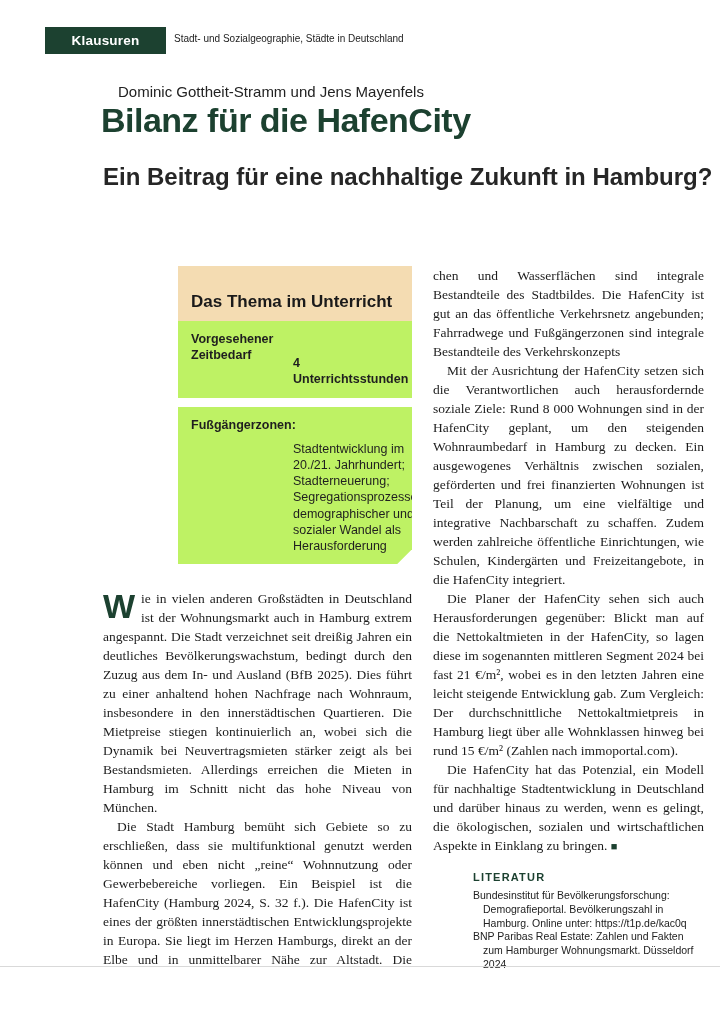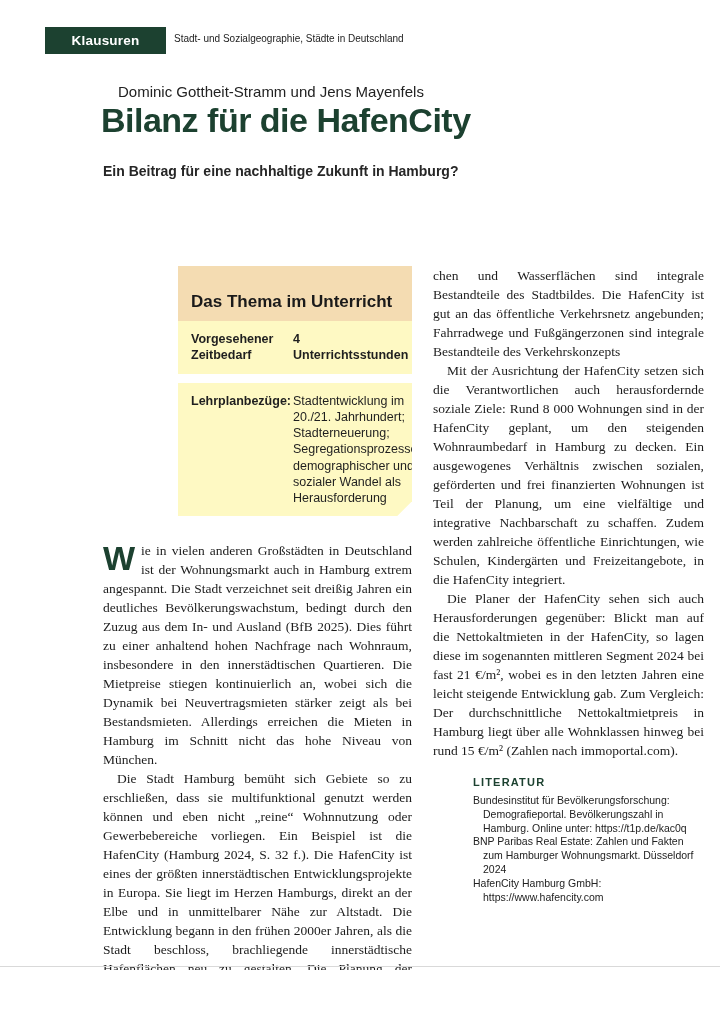--- a/index.html
+++ b/index.html
@@ -16,42 +16,42 @@
   }
   .kicker-category {
     position:absolute; left:174px; top:33px; font-size:10px; color:#222222;
   }
   .author-line { position:absolute; left:103px; top:83px; font-size:15px; color:#222222;margin-left:15px; }
   .main-title {
     position:absolute; left:101px; top:101px; font-size:34px; font-weight:bold;
     color:#1c4130; letter-spacing:-.5px;
   }
   .sub-title {
-    position:absolute; left:103px; top:163px; font-size:14px; font-weight:bold; color:#262626;
+    position:absolute; left:103px; top:163px; font-size:24px; font-weight:bold; color:#262626;
   }
   
   .columns {
     position:absolute; left:103px; top:266px; width:601px; height:705px;
     display:flex; gap:21px; overflow:hidden;
   }
   .col-left  { width:309px; flex:none; }
   .col-right { width:271px; flex:none; }
   
   .info-box { margin-left:75px; width:234px; margin-bottom:25px; font-family:"Liberation Sans", sans-serif; }
   .info-box-header {
     background:#f4dcb2; padding:26px 13px 9px 13px;
     font-size:17px; font-weight:bold; color:#1a1a1a;
   }
-  .info-row { background:#fef9c3; padding:10px 13px; display:flex; gap:10px; }
+  .info-row { background:#bef264; padding:10px 13px; display:flex; gap:10px; }
   .info-row.sep { margin-top:9px; }
   .info-row.cut {
     clip-path:polygon(0 0,100% 0,100% calc(100% - 15px),calc(100% - 15px) 100%,0 100%);
   }
   .info-label { width:92px; flex:none; font-size:12.5px; font-weight:bold; line-height:1.3; }
-  .info-value { flex:1; font-size:12.5px; line-height:1.3; }
+  .info-value { flex:1; font-size:12.5px; line-height:1.3;margin-top:24px; }
   .info-value.bold { font-weight:bold; }
   
   .body-text {
     font-family:"Liberation Serif", serif; font-size:13.5px; line-height:19px;
     text-align:justify; color:#1c1c1c; hyphens:auto; -webkit-hyphens:auto;
   }
   .body-text p.indent { text-indent:14px; }
   .dropcap {
     float:left; font-family:"Liberation Sans", sans-serif; font-weight:bold;
     font-size:34px; line-height:30px; color:#1c4130; padding-right:6px; padding-top:2px;
@@ -89,37 +89,38 @@
 
     <div class="col-left">
 
       <div class="info-box">
         <div class="info-box-header">Das Thema im Unterricht</div>
         <div class="info-row">
           <div class="info-label">Vorgesehener Zeitbedarf</div>
           <div class="info-value bold">4 Unterrichtsstunden</div>
         </div>
         <div class="info-row sep cut">
-          <div class="info-label">Lehrplanbezüge:</div>
+          <div class="info-label">Fußgängerzonen:</div>
           <div class="info-value">Stadtentwicklung im 20./21. Jahrhundert; Stadterneuerung; Segregationsprozesse; demographischer und sozialer Wandel als Herausforderung</div>
         </div>
       </div>
 
       <div class="body-text">
         <p><span class="dropcap">W</span><span>ie in vielen anderen Großstädten in Deutschland ist der Wohnungsmarkt auch in Hamburg extrem angespannt. Die Stadt verzeichnet seit dreißig Jahren ein deutliches Bevölkerungswachstum, bedingt durch den Zuzug aus dem In- und Ausland (BfB 2025). Dies führt zu einer anhaltend hohen Nachfrage nach Wohnraum, insbesondere in den innerstädtischen Quartieren. Die Mietpreise stiegen kontinuierlich an, wobei sich die Dynamik bei Neuvertragsmieten stärker zeigt als bei Bestandsmieten. Allerdings erreichen die Mieten in Hamburg im Schnitt nicht das hohe Niveau von München.</span></p>
         <p class="indent">Die Stadt Hamburg bemüht sich Gebiete so zu erschließen, dass sie multifunktional genutzt werden können und eben nicht „reine“ Wohnnutzung oder Gewerbebereiche vorliegen. Ein Beispiel ist die HafenCity (Hamburg 2024, S. 32 f.). Die HafenCity ist eines der größten innerstädtischen Entwicklungsprojekte in Europa. Sie liegt im Herzen Hamburgs, direkt an der Elbe und in unmittelbarer Nähe zur Altstadt. Die Entwicklung begann in den frühen 2000er Jahren, als die Stadt beschloss, brachliegende innerstädtische Hafenflächen neu zu gestalten. Die Planung der HafenCity orientiert sich an den Prinzipien der nachhaltigen Stadtentwicklung, um ein umweltfreundliches, lebenswertes und wirtschaftlich starkes Stadtquartier (geplant sind 45 000 Arbeitsplätze) zu schaffen, das auch den Herausforderungen des Klimawandels gewachsen ist. Viele Gebäude entsprechen hohen ökologischen Standards. Parks, Grünflä-</p>
       </div>
     </div>
 
     <div class="col-right">
 
       <div class="body-text">
         <p>chen und Wasserflächen sind integrale Bestandteile des Stadtbildes. Die HafenCity ist gut an das öffentliche Verkehrsnetz angebunden; Fahrradwege und Fußgängerzonen sind integrale Bestandteile des Verkehrskonzepts</p>
         <p class="indent">Mit der Ausrichtung der HafenCity setzen sich die Verantwortlichen auch herausfordernde soziale Ziele: Rund 8 000 Wohnungen sind in der HafenCity geplant, um den steigenden Wohnraumbedarf in Hamburg zu decken. Ein ausgewogenes Verhältnis zwischen sozialen, geförderten und frei finanzierten Wohnungen ist Teil der Planung, um eine vielfältige und integrative Nachbarschaft zu schaffen. Zudem werden zahlreiche öffentliche Einrichtungen, wie Schulen, Kindergärten und Freizeitangebote, in die HafenCity integriert.</p>
         <p class="indent">Die Planer der HafenCity sehen sich auch Herausforderungen gegenüber: Blickt man auf die Nettokaltmieten in der HafenCity, so lagen diese im sogenannten mittleren Segment 2024 bei fast 21 €/m², wobei es in den letzten Jahren eine leicht steigende Entwicklung gab. Zum Vergleich: Der durchschnittliche Nettokaltmietpreis in Hamburg liegt über alle Wohnklassen hinweg bei rund 15 €/m² (Zahlen nach immoportal.com).</p>
+        <p class="indent"><span>Die HafenCity hat das Potenzial, ein Modell für nachhaltige Stadtentwicklung in Deutschland und darüber hinaus zu werden, wenn es gelingt, die ökologischen, sozialen und wirtschaftlichen Aspekte in Einklang zu bringen.</span> <span class="endmark">■</span></p>
       </div>
 
       <div class="ref-section">
         <div class="ref-heading">LITERATUR</div>
         <div class="ref-list">
           <div class="ref-entry">Bundesinstitut für Bevölkerungsforschung: Demografieportal. Bevölkerungszahl in Hamburg. Online unter: https://t1p.de/kac0q</div>
           <div class="ref-entry">BNP Paribas Real Estate: Zahlen und Fakten zum Hamburger Wohnungsmarkt. Düsseldorf 2024</div>
           <div class="ref-entry">HafenCity Hamburg GmbH: https://www.hafencity.com</div>
 
         </div>

